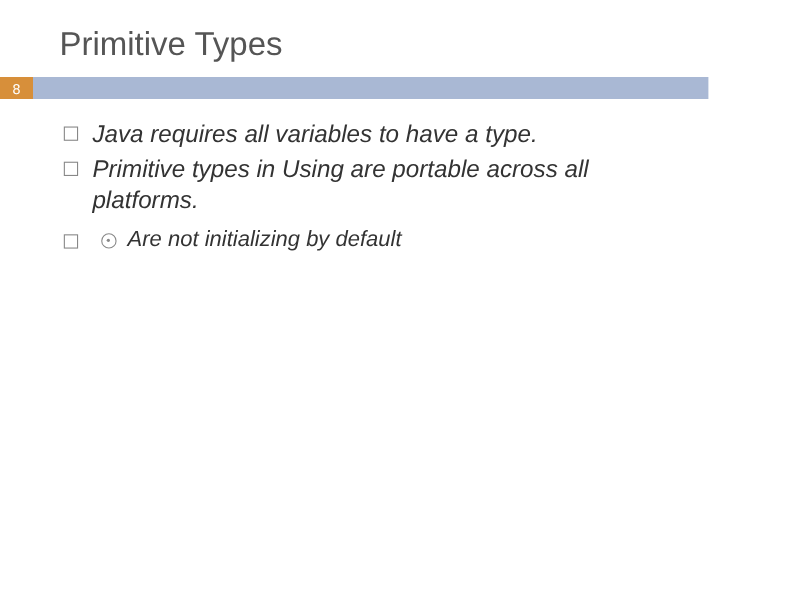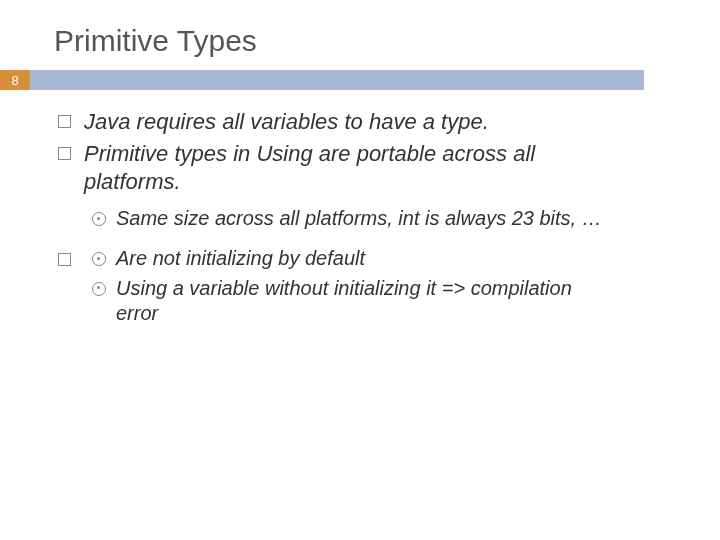--- a/index.html
+++ b/index.html
@@ -25,25 +25,21 @@
   <h1 class="title">Primitive Types</h1>
   <div class="bar-row">
     <div class="page-badge">8</div>
     <div class="bar-rest"></div>
   </div>
   <div class="content">
     <ul class="lvl1">
       <li>Java requires all variables to have a type.</li>
       <li>
         <span>Primitive types in Using are portable across all platforms.</span>
-        <ul class="lvl2">
-          <li>Same size across all platforms, int is always 23 bits, …</li>
-        </ul>
       </li>
       <li>
         <ul class="lvl2">
           <li>Are not initializing by default</li>
-          <li>Using a variable without initializing it =&gt; compilation error</li>
         </ul>
       </li>
     </ul>
   </div>
 </div>
 
 </body></html>

